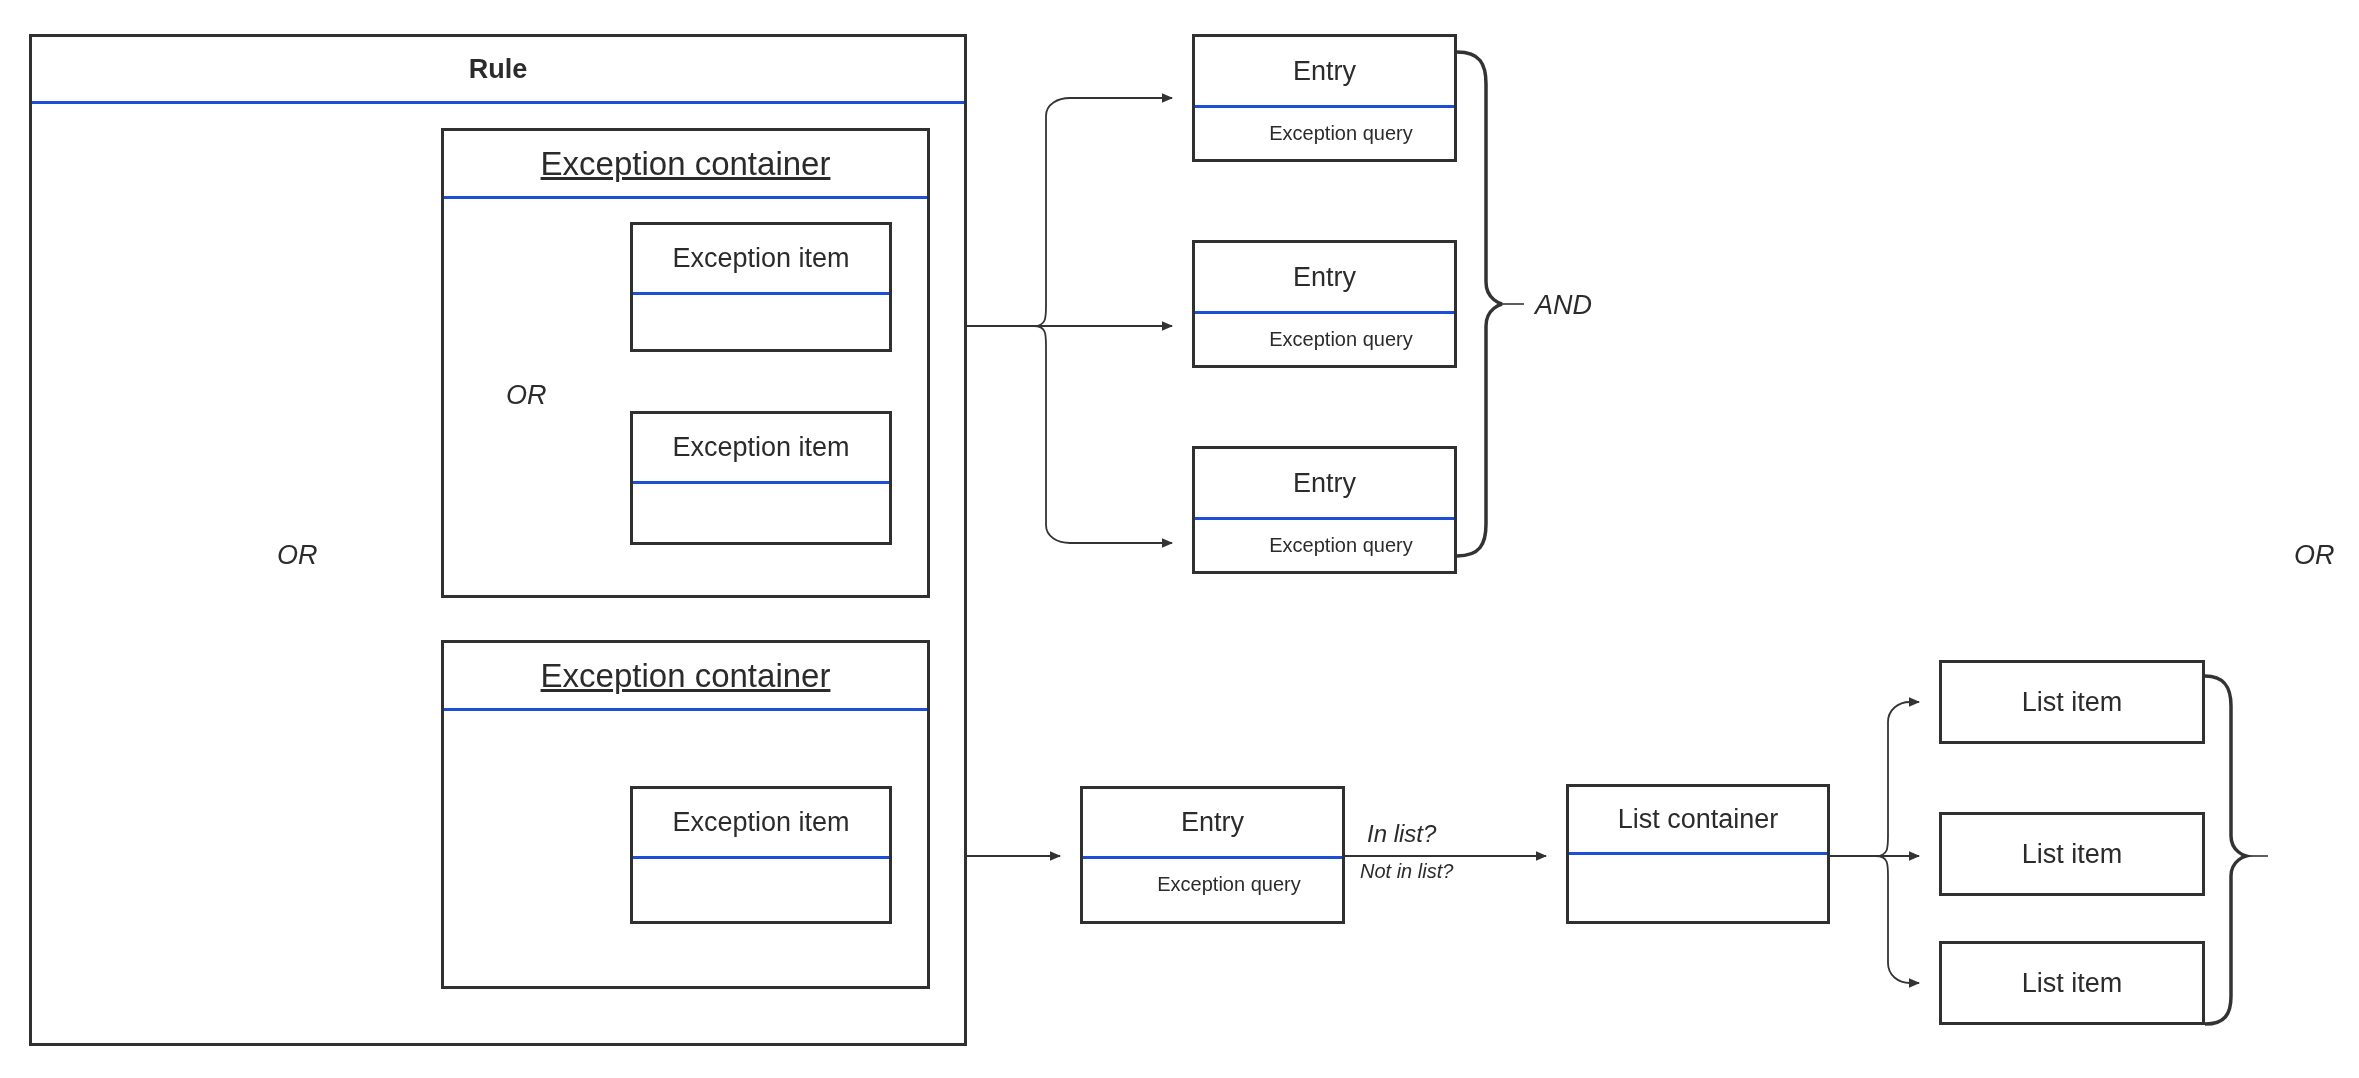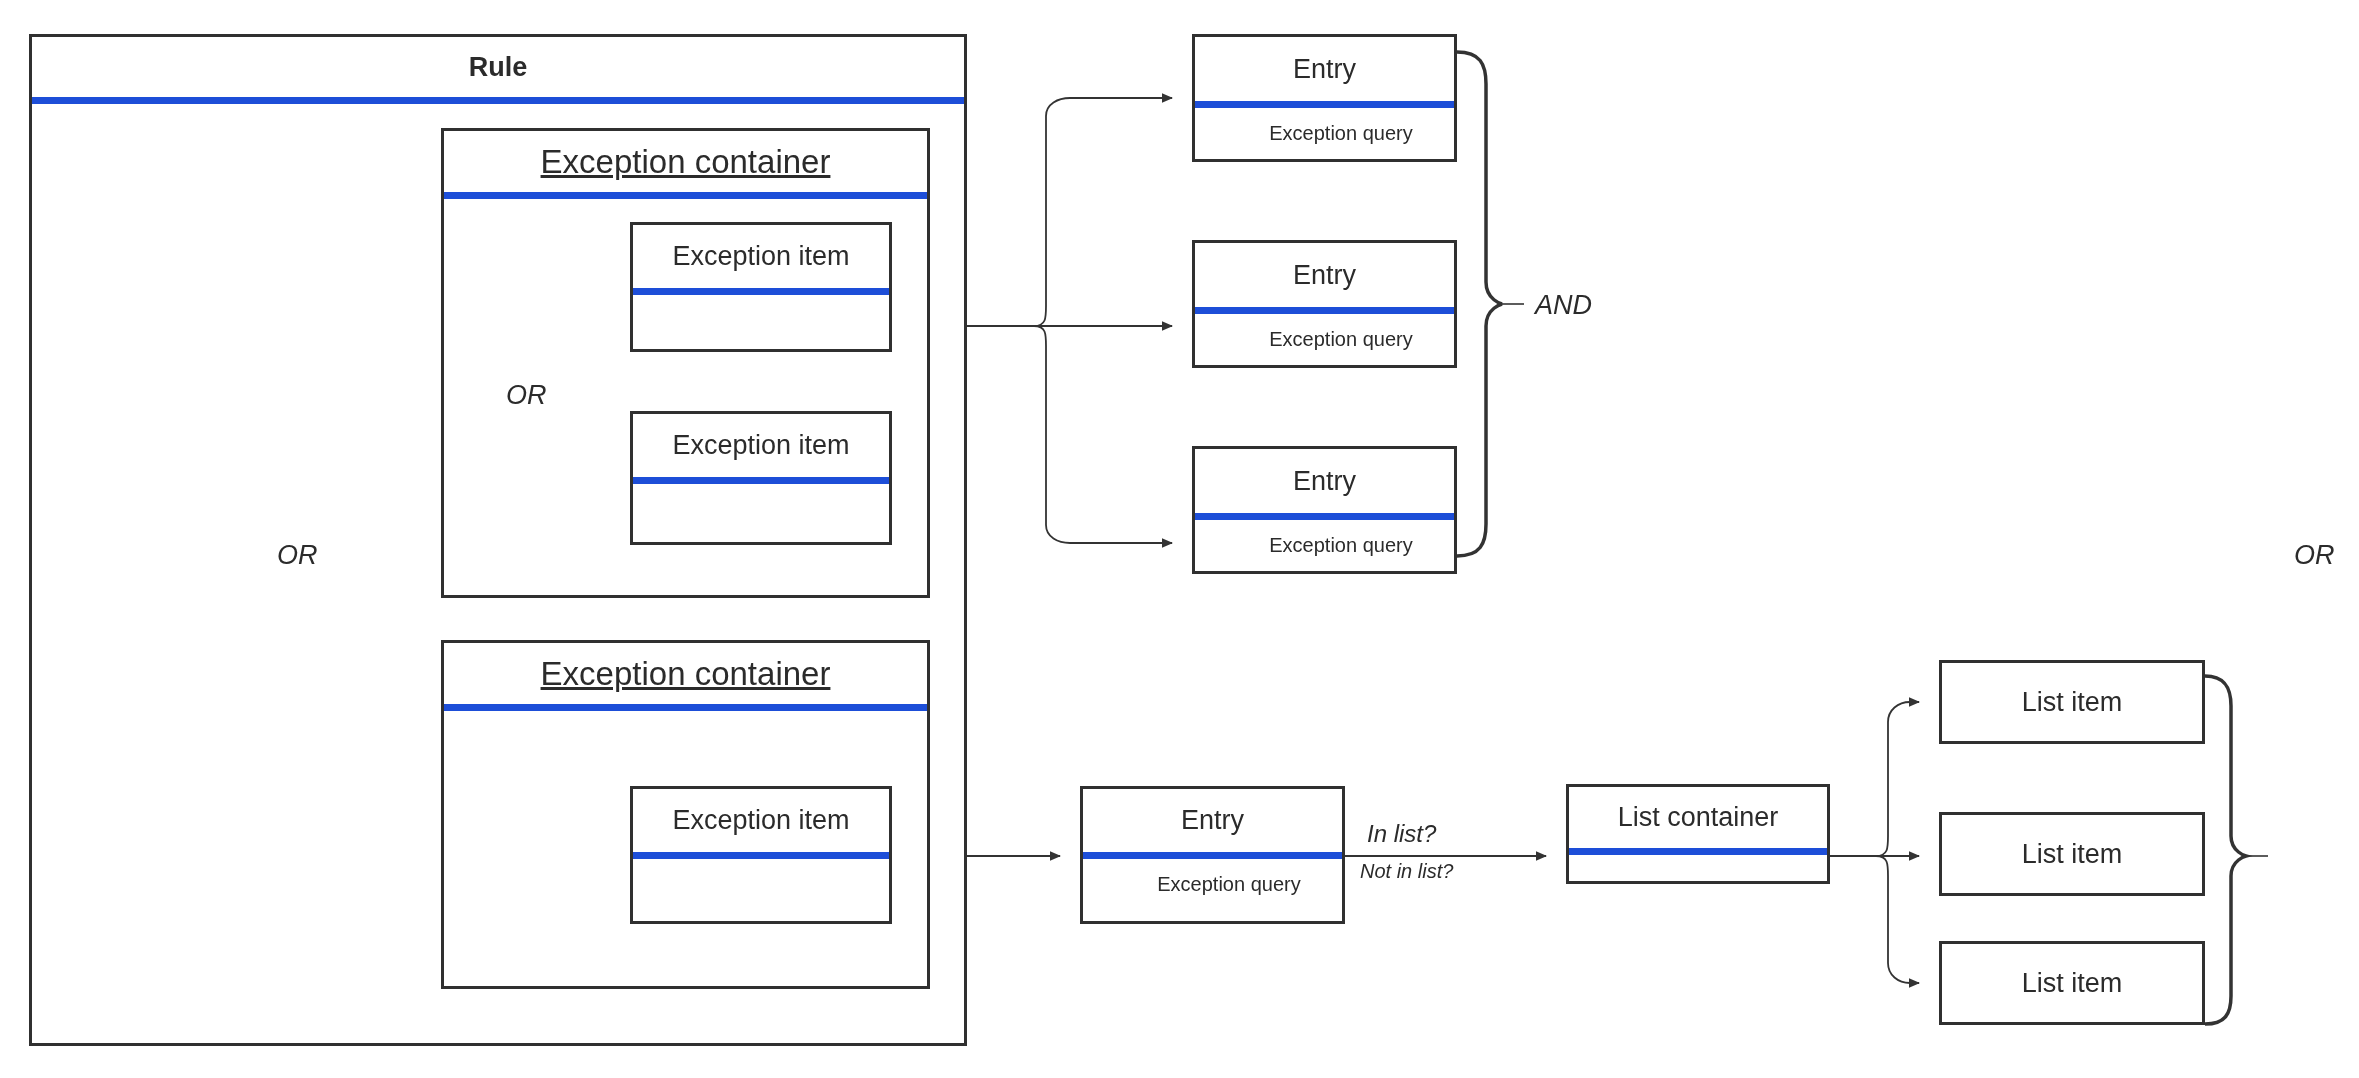--- a/index.html
+++ b/index.html
@@ -33,21 +33,21 @@
     background: #ffffff;
     border: 3px solid #303030;
     display: flex;
     flex-direction: column;
   }
   .box-header {
     box-sizing: border-box;
     display: flex;
     align-items: center;
     justify-content: center;
-    border-bottom: 7px solid #1d4ed8;
+    border-bottom: 3px solid #1d4ed8;
     text-align: center;
     white-space: nowrap;
   }
   .box-body {
     position: relative;
     flex: 1 1 auto;
     box-sizing: border-box;
     display: flex;
     align-items: center;
     justify-content: center;
@@ -94,21 +94,21 @@
     align-items: flex-start;
     padding-top: 14px;
   }
   #entry-1 { left: 1192px; top: 34px; width: 265px; height: 128px; }
   #entry-2 { left: 1192px; top: 240px; width: 265px; height: 128px; }
   #entry-3 { left: 1192px; top: 446px; width: 265px; height: 128px; }
   #entry-4 { left: 1080px; top: 786px; width: 265px; height: 138px; }
   #entry-4 > .box-header { height: 70px; }
 
   
-  #list-container { left: 1566px; top: 784px; width: 264px; height: 100px; }
+  #list-container { left: 1566px; top: 784px; width: 264px; height: 140px; }
   #list-container > .box-header {
     height: 68px;
     font-size: 27px;
   }
 
   
   .list-item {
     display: flex;
     align-items: center;
     justify-content: center;

